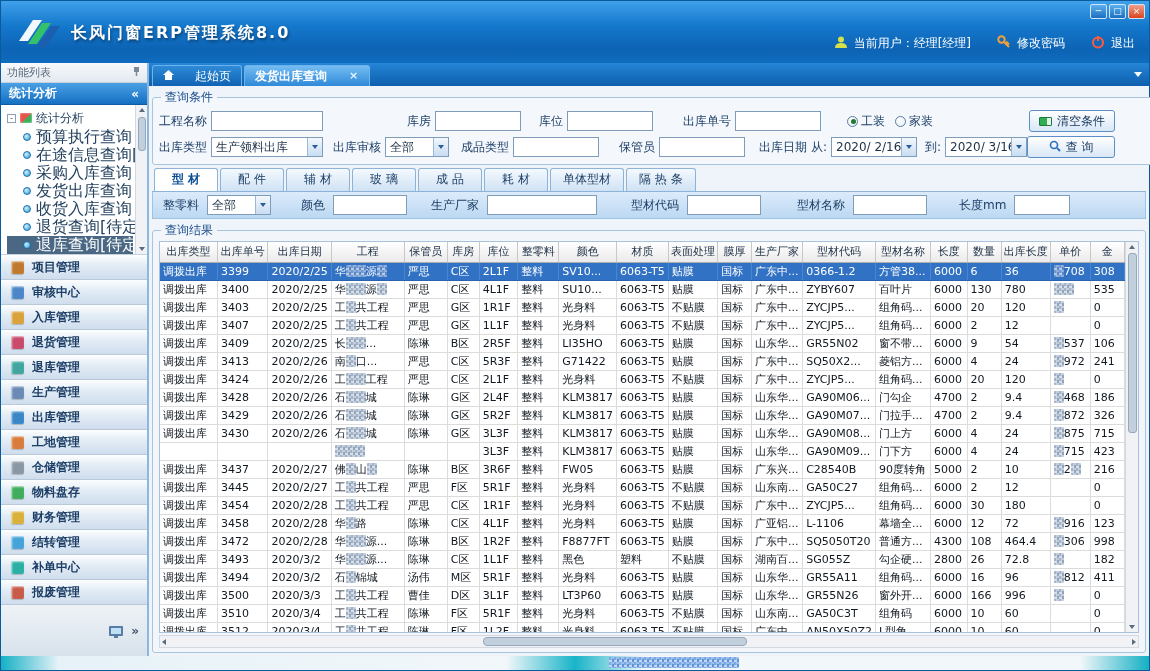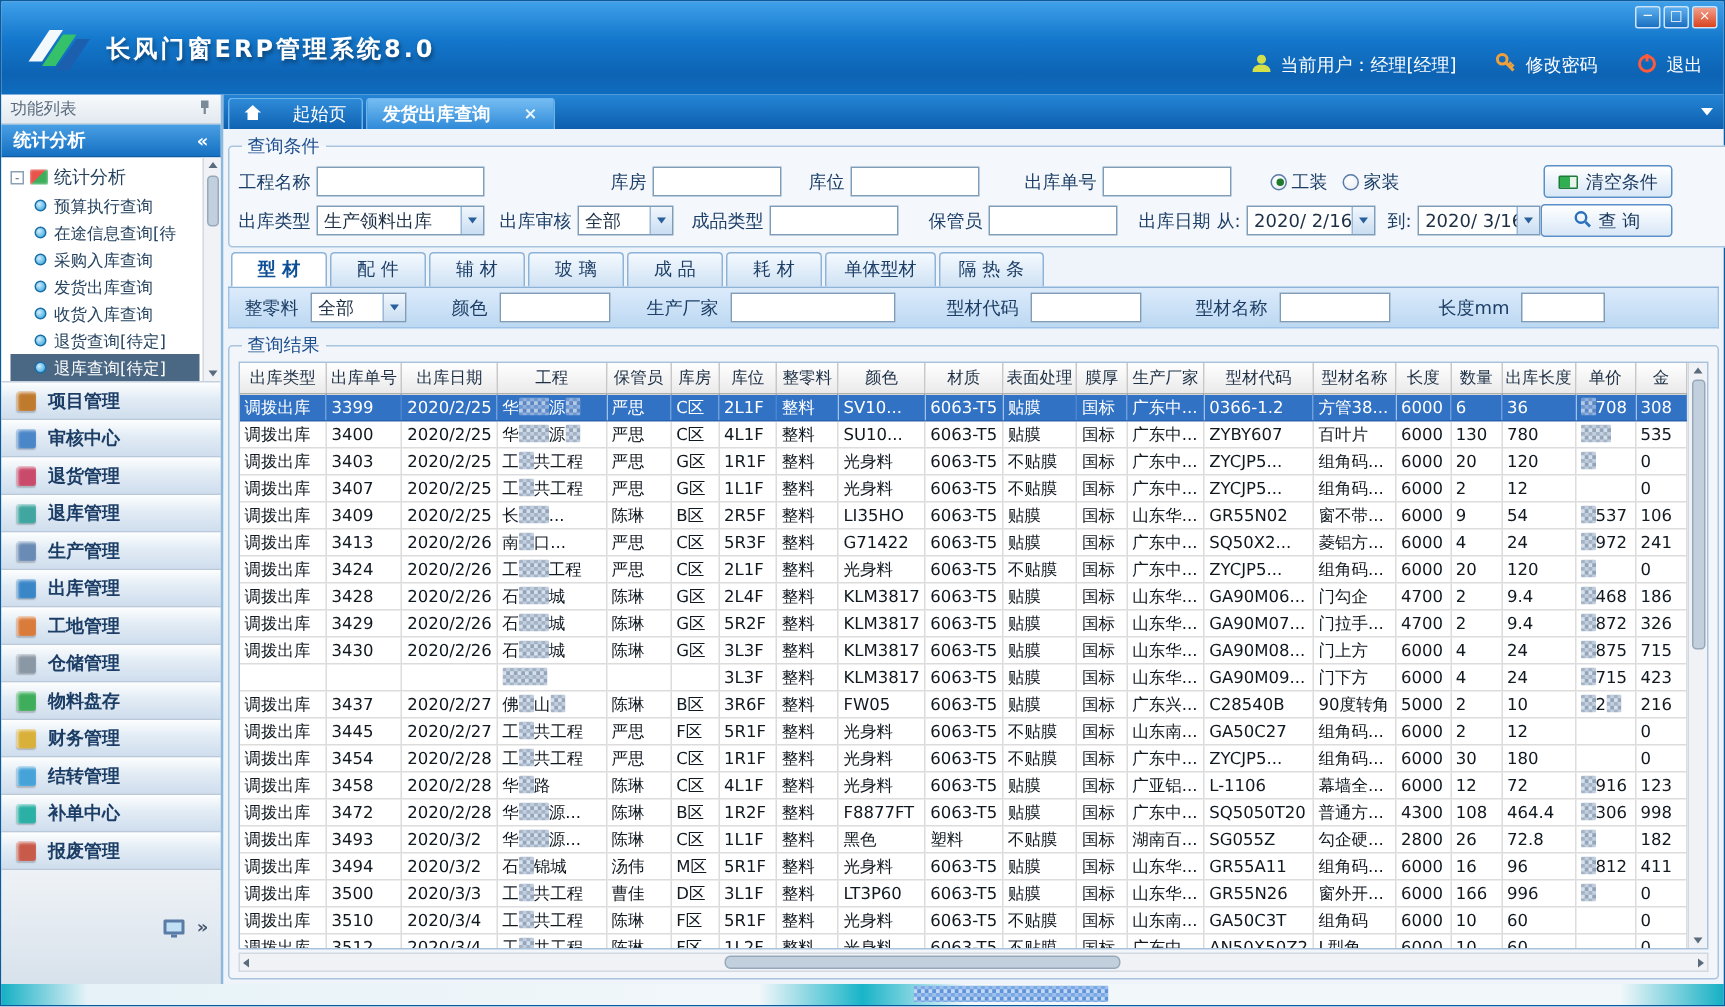--- a/index.html
+++ b/index.html
@@ -22,21 +22,21 @@
 .content{flex:1;display:flex;min-height:0;}
 
 
 .sidebar{width:148px;flex:0 0 auto;background:#e9eef3;border-right:2px solid #8db8de;display:flex;flex-direction:column;}
 .sidebar-title{height:20px;flex:0 0 auto;display:flex;align-items:center;justify-content:space-between;padding:0 6px;color:#5a6b7d;background:linear-gradient(180deg,#f8fafc,#e2e9f0);border-bottom:1px solid #c5d2de;font-size:11px;}
 .section-header{height:22px;flex:0 0 auto;display:flex;align-items:center;justify-content:space-between;padding:0 8px;font-weight:bold;color:#fff;background:linear-gradient(180deg,#4aa0e4,#1570c2);border-bottom:1px solid #0d5ba3;}
 .tree{height:150px;flex:0 0 auto;background:#fff;position:relative;overflow:hidden;border-bottom:1px solid #c5d2de;padding:3px 14px 0 6px;}
 .tree-root{display:flex;align-items:center;gap:4px;height:20px;font-size:12px;color:#24425f;}
 .expander{width:9px;height:9px;border:1px solid #8aa0b5;background:#fff;font-size:8px;line-height:7px;text-align:center;color:#44566b;flex:0 0 auto;}
 .folder-ico{width:12px;height:10px;border-radius:1px;background:linear-gradient(135deg,#e8534a 0 50%,#3fae5c 50% 100%);box-shadow:inset 0 0 2px rgba(255,255,255,.7);flex:0 0 auto;}
-.tree-item{display:flex;align-items:center;gap:5px;height:18px;padding-left:16px;font-size:11px;color:#24425f;white-space:nowrap;cursor:pointer;}
+.tree-item{display:flex;align-items:center;gap:5px;height:18px;padding-left:16px;font-size:16px;color:#24425f;white-space:nowrap;cursor:pointer;}
 .tree-item.selected{background:#4a6784;color:#fff;}
 .dot{width:8px;height:8px;border-radius:50%;border:1px solid #1b6fa8;background:radial-gradient(circle at 35% 35%,#cfeeff,#2a9fd8);flex:0 0 auto;}
 .vscroll{position:absolute;right:0;top:0;bottom:0;width:12px;background:#f0f2f5;border-left:1px solid #d2d9e0;display:flex;flex-direction:column;align-items:center;}
 .vscroll .thumb{width:8px;height:34px;margin-top:2px;background:#c2cfdd;border:1px solid #98a8bb;border-radius:3px;}
 .tri{width:0;height:0;margin:3px 0;}
 .tri.up{border-left:3px solid transparent;border-right:3px solid transparent;border-bottom:4px solid #5a6b7d;}
 .tri.down{border-left:3px solid transparent;border-right:3px solid transparent;border-top:4px solid #5a6b7d;}
 .sections{flex:0 0 auto;}
 .acc-item{height:25px;display:flex;align-items:center;gap:8px;padding:0 10px;font-weight:bold;color:#1c3e66;cursor:pointer;border-bottom:1px solid #b9c9da;background:linear-gradient(180deg,#fdfefe,#e2ecf5 45%,#cfdded);}
 .acc-ico{width:13px;height:13px;border-radius:2px;box-shadow:inset 1px 1px 2px rgba(255,255,255,.7),0 1px 1px rgba(0,0,0,.2);flex:0 0 auto;}
@@ -210,20 +210,24 @@
       <div class="sections">
           <div class="acc-item">
             <span class="acc-ico" style="background:#c07a2e"></span>
             <span>项目管理</span>
           </div>
           <div class="acc-item">
             <span class="acc-ico" style="background:#4a86c8"></span>
             <span>审核中心</span>
           </div>
           <div class="acc-item">
+            <span class="acc-ico" style="background:#d9a23a"></span>
+            <span>入库管理</span>
+          </div>
+          <div class="acc-item">
             <span class="acc-ico" style="background:#c94a6b"></span>
             <span>退货管理</span>
           </div>
           <div class="acc-item">
             <span class="acc-ico" style="background:#41a6a0"></span>
             <span>退库管理</span>
           </div>
           <div class="acc-item">
             <span class="acc-ico" style="background:#6a8bb5"></span>
             <span>生产管理</span>

